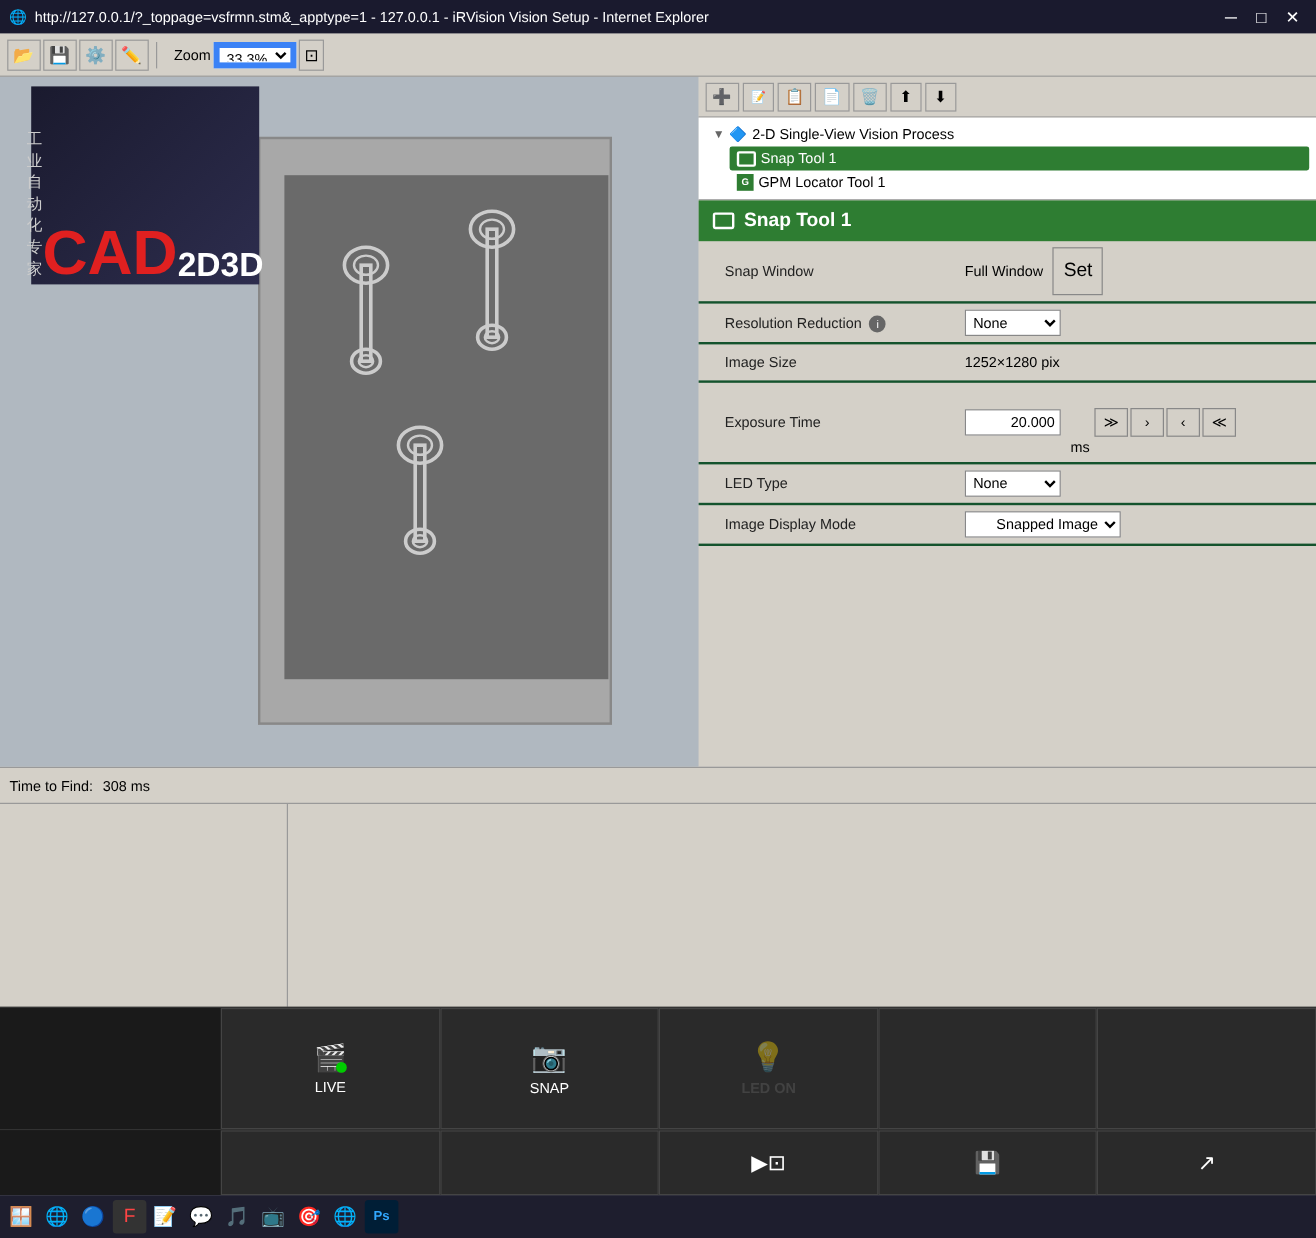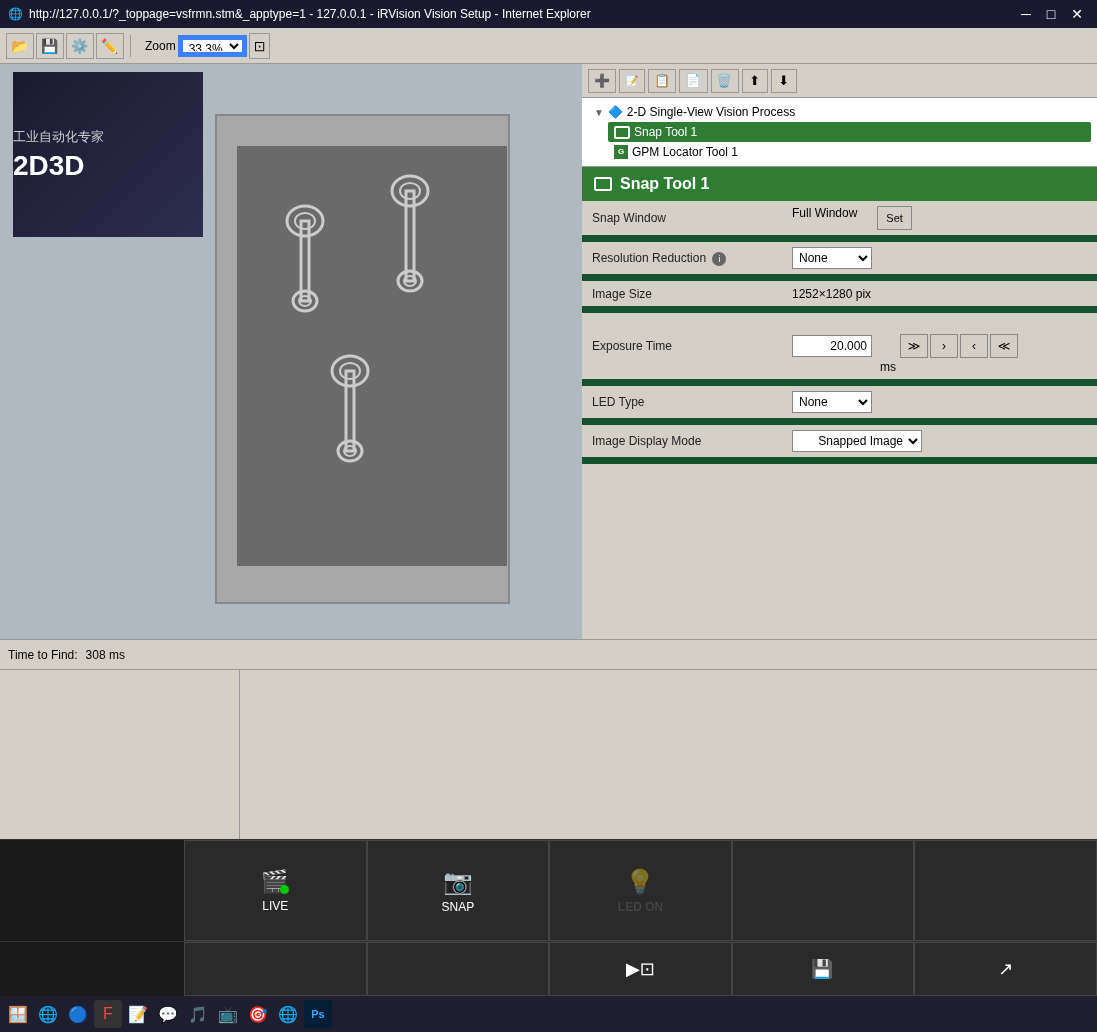--- a/index.html
+++ b/index.html
@@ -74,28 +74,27 @@
     .canvas-area {
       flex: 0 0 582px;
       background: #b0b8c0;
       position: relative;
       overflow: hidden;
     }
 
     .cad-logo {
       position: absolute;
       top: 8px;
-      left: 13px;
+      left: 26px;
       background: linear-gradient(135deg, #1a1a2e, #2d2d4e);
       color: white;
       width: 190px;
       height: 165px;
       display: flex;
-      flex-direction: column;
-      align-items: flex-start;
+      align-items: flex-end;
       justify-content: center;
       z-index: 10;
     }
     .cad-logo .subtitle { font-size: 13px; color: #ccc; margin-bottom: 4px; }
     .cad-logo .main-text { font-size: 52px; font-weight: bold; color: #e02020; line-height: 1; }
     .cad-logo .sub-text { font-size: 28px; font-weight: bold; color: white; }
 
     .image-viewport {
       position: absolute;
       top: 40px;
@@ -152,40 +151,40 @@
       font-size: 16px;
       font-weight: bold;
       padding: 8px 12px;
       display: flex;
       align-items: center;
       gap: 8px;
     }
     .prop-row {
       display: flex;
       align-items: center;
-      padding: 5px 10px;
-      border-bottom: 7px solid #14532d;
+      padding: 5px 22px;
+      border-bottom: 2px solid #14532d;
       min-height: 32px;
     }
     .prop-label {
       flex: 0 0 200px;
       font-size: 12px;
       color: #222;
     }
     .prop-value {
       flex: 1;
       font-size: 12px;
     }
     .prop-btn {
       background: #d4d0c8;
       border: 1px solid #888;
       padding: 2px 8px;
       cursor: pointer;
-      font-size: 11px;
-      height: 24px;
+      font-size: 16px;
+      height: 40px;
     }
     .prop-select {
       background: white;
       border: 1px solid #888;
       padding: 1px 2px;
       font-size: 12px;
       height: 22px;
       min-width: 80px;
     }
     .prop-input {
@@ -315,20 +314,21 @@
     </select>
     <button class="fit-btn" title="Fit">⊡</button>
   </div>
 
   <div style="display:flex; flex:1; min-height:0; overflow:hidden;">
 
     <div class="canvas-area" style="flex:0 0 582px; position:relative;">
 
       <div class="cad-logo">
         <div class="subtitle">工业自动化专家</div>
+        <div class="main-text">CAD</div>
         <div class="sub-text">2D3D</div>
       </div>
 
       <div class="image-viewport" style="top:50px; left:215px; width:295px; height:490px;">
         <div class="image-inner">
           <svg class="parts-svg" viewBox="0 0 270 420">
 
             <g transform="translate(50,60)">
               <ellipse cx="18" cy="15" rx="18" ry="15" fill="none" stroke="#ccc" stroke-width="3"></ellipse>
               <rect x="14" y="15" width="8" height="80" fill="none" stroke="#ccc" stroke-width="3"></rect>
@@ -387,21 +387,21 @@
       </div>
 
       <div class="properties-panel">
         <div class="prop-header">
           <span style="display:inline-block; width:18px; height:14px; border:2px solid white; border-radius:2px;"></span>
           <span>Snap Tool 1</span>
         </div>
 
         <div class="prop-row">
           <div class="prop-label">Snap Window</div>
-          <div class="prop-value" style="display:flex; align-items:flex-start; gap:20px;">
+          <div class="prop-value" style="display:flex; align-items:center; gap:8px;">
             <span>Full Window</span>
             <button class="prop-btn">Set</button>
           </div>
         </div>
 
         <div class="prop-row">
           <div class="prop-label">
             <span>Resolution Reduction</span>
             <span class="info-circle">i</span>
           </div>

